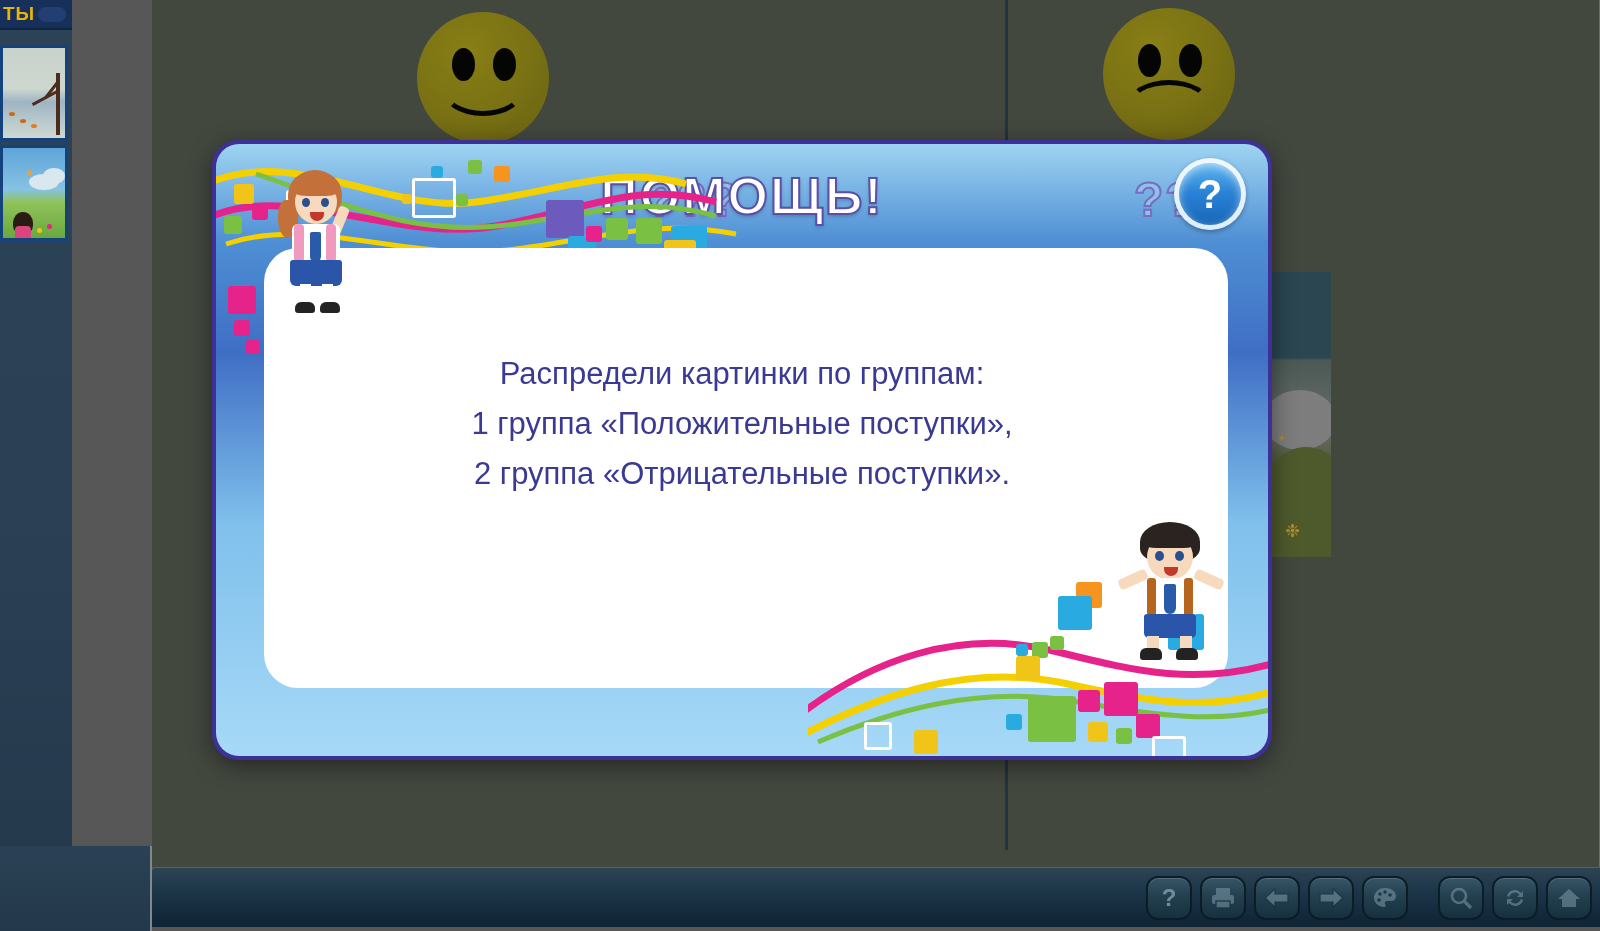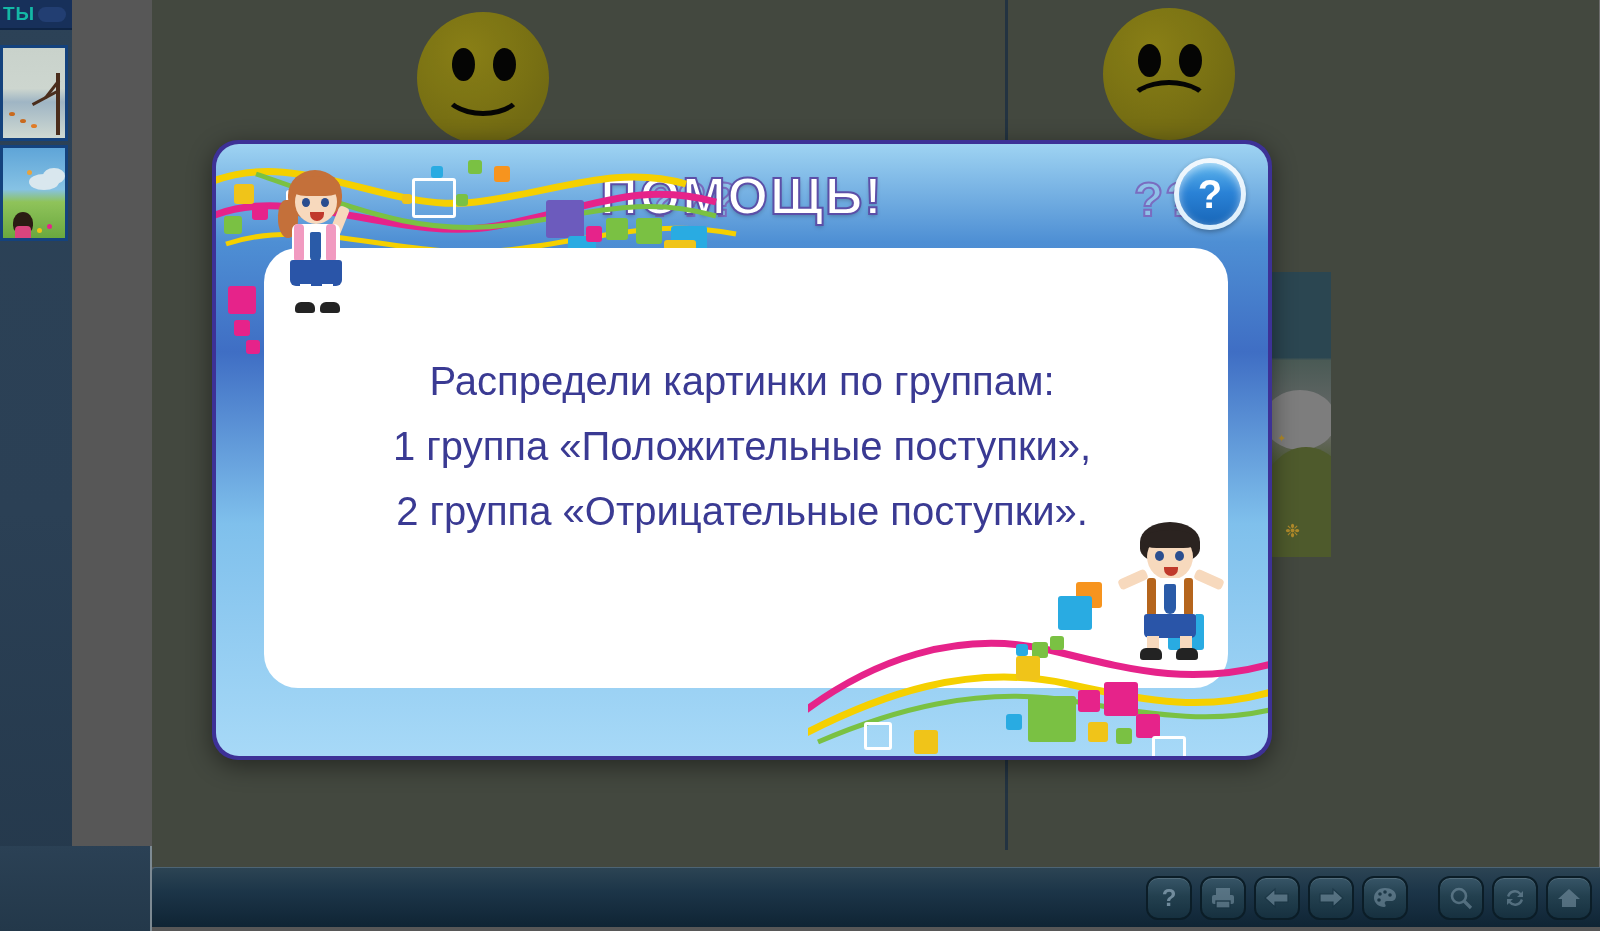--- a/index.html
+++ b/index.html
@@ -37,21 +37,21 @@
   .smiley.sad .mouth{ top:72px; height:50px;
     border-top-color:#000; border-bottom-color:transparent;
     border-left-color:transparent; border-right-color:transparent; }
   #smiley-happy{ left:417px; top:12px; }
   #smiley-sad{ left:1103px; top:8px; }
 
   
   .sidebar{ position:absolute; left:0; top:0; width:72px; height:931px;
     background:linear-gradient(180deg,#2c4257 0%,#2b4055 55%,#24384b 100%); }
   .sidebar-head{ position:absolute; left:0; top:0; width:72px; height:30px;
-    background:#17305a; border-bottom:2px solid #0e2444; color:#14b8a6;
+    background:#17305a; border-bottom:2px solid #0e2444; color:#eab308;
     font-size:19px; font-weight:bold; letter-spacing:1px;
     display:flex; align-items:center; justify-content:flex-start; padding-left:3px; }
   .sidebar-head .pill{ position:absolute; right:6px; top:7px; width:28px; height:15px;
     border-radius:8px; background:#223e72; }
   .thumb{ position:absolute; left:0; width:68px; height:96px;
     border:3px solid #14427d; background:#1a3558; overflow:hidden; }
   #thumb-1{ top:45px; }
   #thumb-2{ top:145px; }
   .th-winter{ width:100%; height:100%;
     background:linear-gradient(180deg,#c9d2cb 0%,#cdd6cf 45%,#9fb5c4 60%,#cfd9d2 100%); }
@@ -108,21 +108,21 @@
   .help-btn .core{ width:100%; height:100%; border-radius:50%;
     background:linear-gradient(180deg,#5eb6ee 0%,#2a82d6 48%,#1866b8 100%);
     display:flex; align-items:center; justify-content:center;
     color:#fff; font-size:40px; font-weight:bold;
     box-shadow:inset 0 3px 8px rgba(255,255,255,.55); }
 
   .white-card{ position:absolute; left:48px; top:104px; width:964px; height:440px;
     background:#fff; border-radius:34px; }
 
   .dlg-body{ position:absolute; left:0; right:0; top:205px; text-align:center;
-    color:#3a3a93; font-size:40px; line-height:1.62; white-space:pre-line; z-index:4; }
+    color:#3a3a93; font-size:31px; line-height:1.62; white-space:pre-line; z-index:4; }
 
   
   .sq{ position:absolute; border-radius:3px; }
   .sq.hollow{ background:transparent; border:3px solid #fff; }
 
   .kid{ position:absolute; z-index:5; }
   .kid .head{ position:absolute; border-radius:50%; background:#f7d9bd; }
   .kid .hair{ position:absolute; }
   .kid .torso{ position:absolute; background:#fff; border-radius:6px 6px 3px 3px; }
   .kid .tie{ position:absolute; background:#2a5ba8; }

